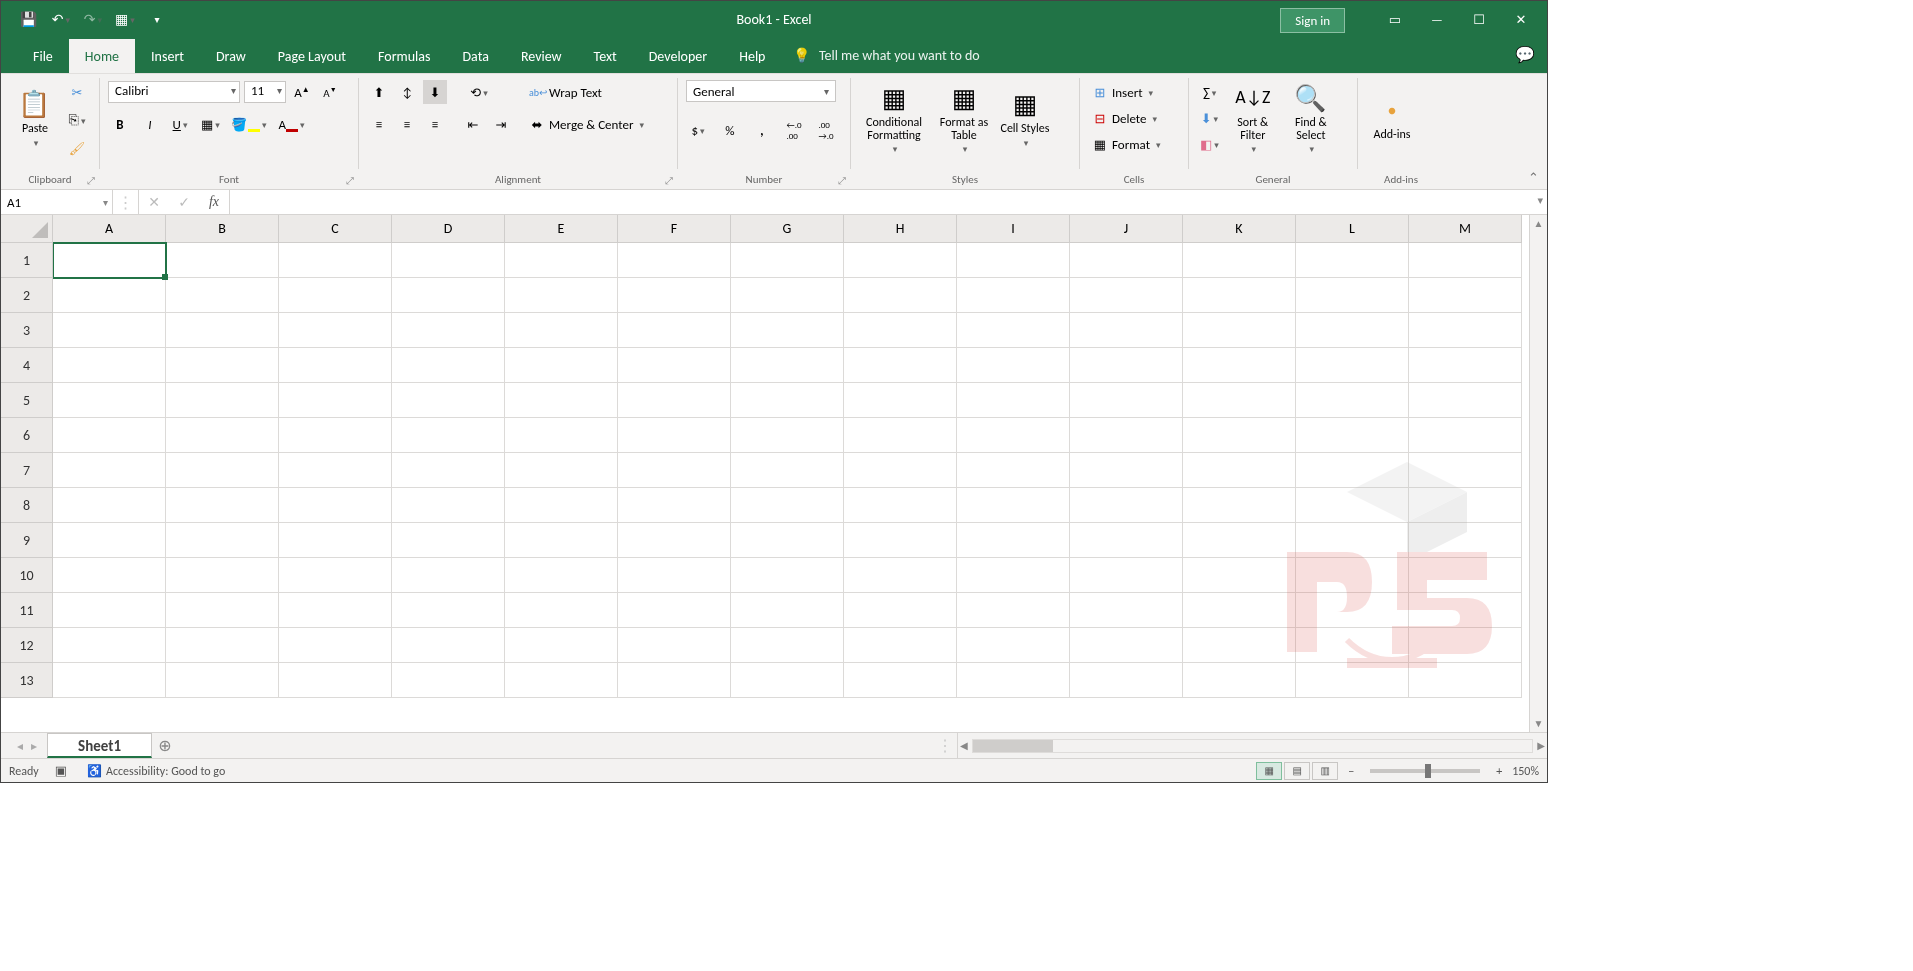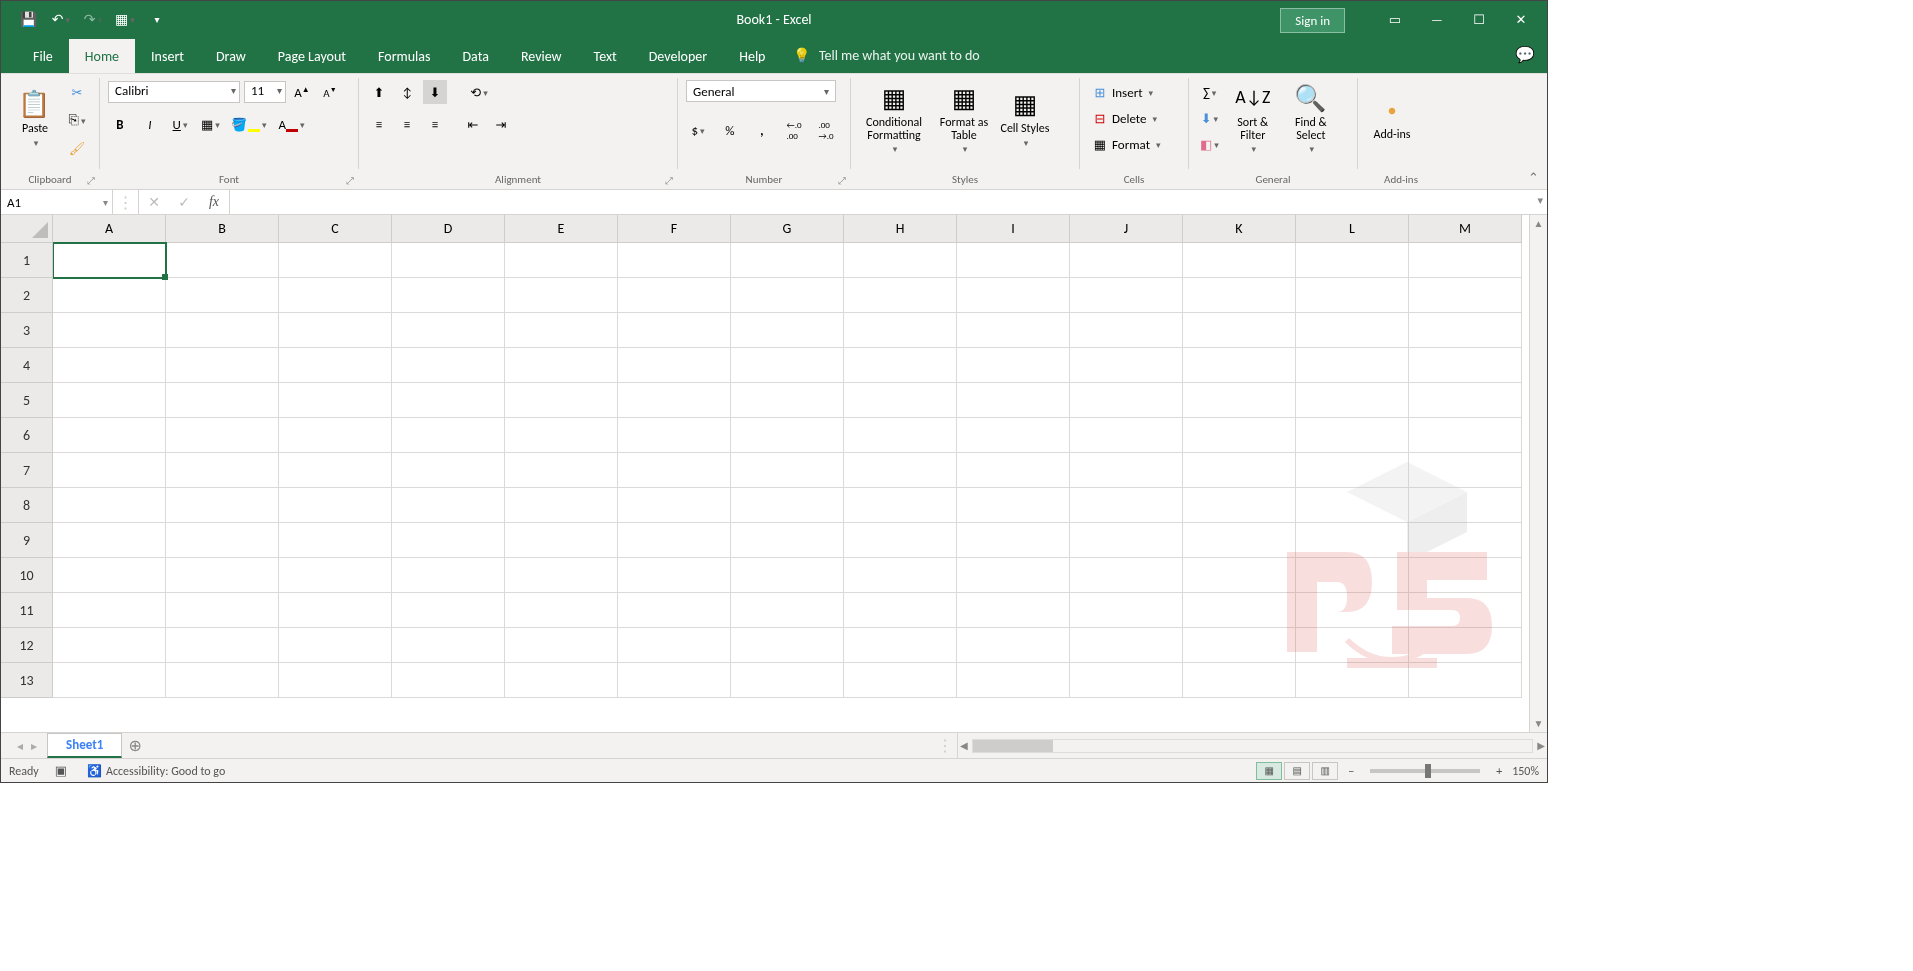--- a/index.html
+++ b/index.html
@@ -51,21 +51,21 @@
 .cells { flex: 1; overflow: hidden; }
 .colhdrs { display: flex; height: 28px; }
 .colhdr { width: 113px; background: #eceae8; border-right: 1px solid #cfcdcb; border-bottom: 1px solid #cfcdcb; display: flex; align-items: center; justify-content: center; font-size: 14px; }
 .cell-row { display: flex; height: 35px; }
 .cell { width: 113px; border-right: 1px solid #dcdad8; border-bottom: 1px solid #dcdad8; }
 .active-cell { outline: 2px solid #217346; outline-offset: -1px; position: relative; }
 .active-cell::after { content: ""; position: absolute; right: -3px; bottom: -3px; width: 6px; height: 6px; background: #217346; }
 .vscroll { width: 18px; background: #f3f2f1; border-left: 1px solid #d6d4d2; display: flex; flex-direction: column; align-items: center; justify-content: space-between; padding: 2px 0; }
 .sheetbar { height: 26px; background: #f3f2f1; border-top: 1px solid #d6d4d2; display: flex; align-items: stretch; }
 .sheetnav { display: flex; align-items: center; gap: 8px; padding: 0 10px 0 16px; color: #aaa; font-size: 12px; }
-.sheet-tab { background: #fff; border: 1px solid #c8c6c4; border-bottom: none; padding: 3px 18px; font-size: 13px; color: #3b82f6; font-weight: 600; border-bottom: 2px solid #217346; }
+.sheet-tab { background: #fff; border: 1px solid #c8c6c4; border-bottom: none; padding: 3px 30px; font-size: 15px; color: #404040; font-weight: 600; border-bottom: 2px solid #217346; }
 .addsheet { width: 26px; display: flex; align-items: center; justify-content: center; color: #888; font-size: 16px; }
 .hscroll { margin-left: auto; display: flex; align-items: center; height: 100%; width: 590px; border-left: 1px solid #d6d4d2; padding: 0 2px; gap: 4px; }
 .htrack { flex: 1; height: 14px; background: #f3f2f1; border: 1px solid #dedcdA; position: relative; }
 .hthumb { position: absolute; left: 0; width: 80px; top: 0; bottom: 0; background: #cfcdcb; }
 .status { height: 24px; background: #f3f2f1; border-top: 1px solid #d6d4d2; display: flex; align-items: center; font-size: 12px; color: #555; padding: 0 8px; }
 .status-right { margin-left: auto; display: flex; align-items: center; gap: 2px; }
 .viewbtn { width: 26px; height: 18px; border: 1px solid #c8c6c4; display: flex; align-items: center; justify-content: center; font-size: 10px; }
 .viewbtn.active { background: #d8e9e1; border-color: #7fbf9d; }
 .zoom-slider { width: 110px; height: 4px; background: #c8c6c4; margin: 0 6px; position: relative; }
 .zoom-slider::after { content: ""; position: absolute; top: -5px; left: 50%; width: 6px; height: 14px; background: #777; }
@@ -195,20 +195,30 @@
             </div>
         </div>
         <div class="row">
           <div class="smbtn">≡</div>
           <div class="smbtn">≡</div>
           <div class="smbtn">≡</div>
           <div style="width:6px"></div>
           <div class="smbtn">⇤</div>
           <div class="smbtn">⇥</div>
         </div>
+      </div>
+      <div class="col" style="gap:8px;padding-top:2px;margin-left:8px">
+        <div class="cellmenu">
+            <span class="ic" style="font-size:10px;color:#4a90d9">ab↩</span>
+            <span>Wrap Text</span>
+          </div>
+        <div class="cellmenu dd">
+            <span class="ic">⬌</span>
+            <span>Merge &amp; Center</span>
+          </div>
       </div>
     </div>
     <div class="group-label">
         <span>Alignment</span>
         <span class="dlg">⤢</span>
       </div>
   </div>
   <div class="gsep"></div>
 
   <div class="group" style="width:172px">

